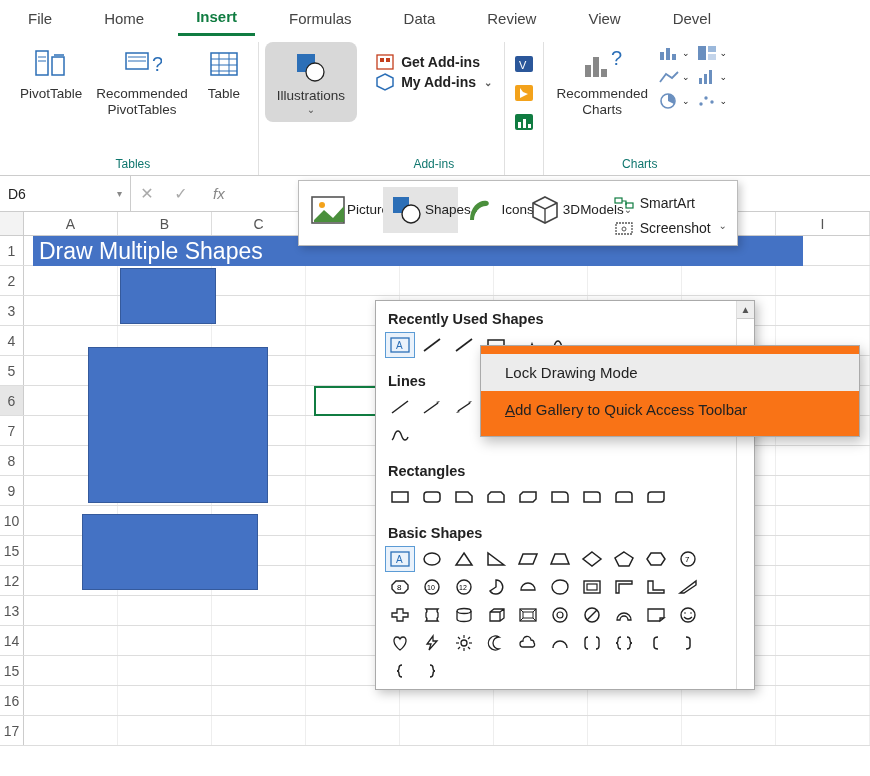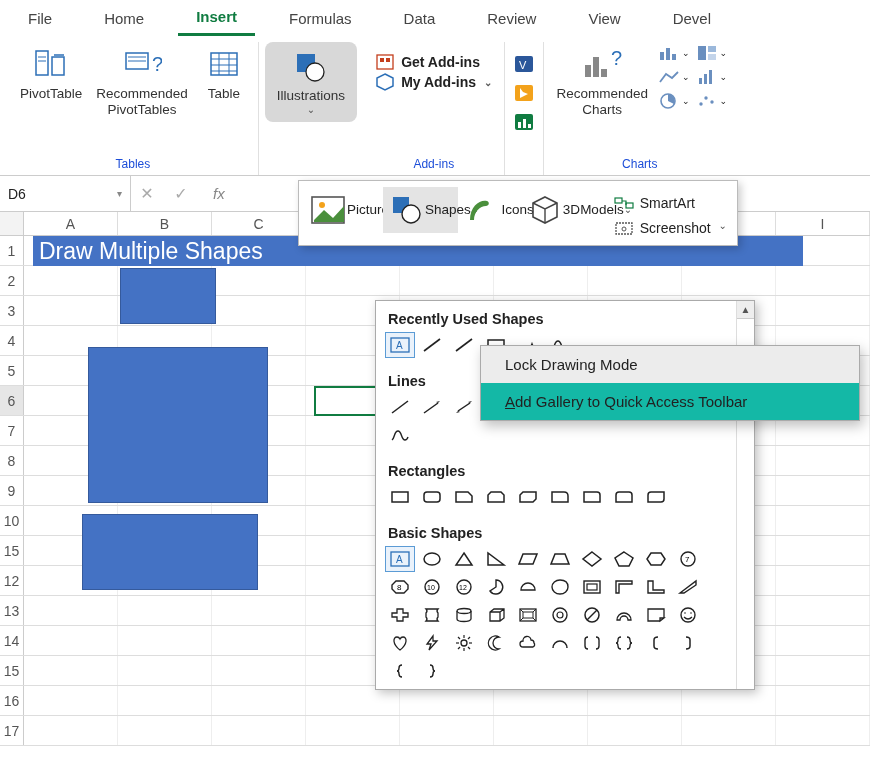--- a/index.html
+++ b/index.html
@@ -8,21 +8,21 @@
 
 .ribbon-tabs { display: flex; align-items: center; height: 36px; padding: 0 10px; gap: 16px; border-bottom: 0; }
 .ribbon-tab { padding: 0 18px; height: 36px; display: flex; align-items: center; font-size: 15px; color: #444; cursor: pointer; }
 .ribbon-tab.active { color: #107c41; border-bottom: 3px solid #107c41; font-weight: 600; }
 
 
 .ribbon-body { display: flex; height: 140px; border-bottom: 1px solid #ccc; padding: 6px 0 0 8px; gap: 0; }
 .ribbon-group { display: flex; flex-direction: column; align-items: center; padding: 0 6px; border-right: 1px solid #e0e0e0; height: 100%; }
 .ribbon-group:last-child { border-right: none; }
 .ribbon-group-row { display: flex; gap: 2px; align-items: flex-start; flex: 1; }
-.ribbon-group-label { font-size: 12px; color: #1d4ed8; padding-bottom: 4px; }
+.ribbon-group-label { font-size: 12px; color: #0f766e; padding-bottom: 4px; }
 .big-btn { display: flex; flex-direction: column; align-items: center; justify-content: flex-start; padding: 4px 6px 0; text-align: center; font-size: 13.5px; color: #333; cursor: pointer; min-width: 56px; line-height: 1.2; }
 .big-btn .ico { height: 40px; display: flex; align-items: center; justify-content: center; }
 .big-btn.pressed { background: #d8d8d8; }
 .small-btns { display: flex; flex-direction: column; padding: 4px 6px; font-weight: bold; }
 .small-btn { display: flex; align-items: center; gap: 6px; font-size: 14px; cursor: pointer; }
 .small-btn .ico { width: 20px; height: 20px; display:flex; align-items:center; justify-content:center; }
 
 
 .namebar { display: flex; align-items: center; height: 36px; border-bottom: 1px solid #ccc; }
 .namebox { width: 131px; height: 100%; border-right: 1px solid #ccc; display: flex; align-items: center; padding: 0 8px; font-size: 14px; justify-content: space-between; }
@@ -62,21 +62,21 @@
 .gallery { position: absolute; left: 375px; top: 300px; width: 380px; background: #fff; border: 1px solid #aaa; box-shadow: 3px 3px 10px rgba(0,0,0,.25); z-index: 30; }
 .gal-scroll { position:absolute; right:0; top:0; bottom:0; width:18px; border-left:1px solid #ddd; }
 .gal-scroll .arrow-nub { height:18px; display:flex; align-items:center; justify-content:center; font-size:10px; color:#555; background:#eee; border-bottom:1px solid #ccc; }
 .gal-section { padding: 10px 12px 4px; font-weight: 700; font-size: 14.5px; }
 .gal-icons { display:flex; flex-wrap:wrap; gap:4px 4px; padding: 2px 10px 6px; max-width: 350px; }
 .gi { width: 28px; height: 24px; display:flex; align-items:center; justify-content:center; cursor:pointer; font-size:18px; color:#222; }
 .gi svg { width: 22px; height: 18px; }
 .gi.sel { outline: 1px solid #5b9bd5; background: #eaf2fb; }
 
 
-.ctx { position: absolute; left: 480px; top: 345px; width: 380px; background: #14b8a6; border: 1px solid #aaa; box-shadow: 3px 5px 12px rgba(0,0,0,.25); z-index: 40; padding: 0 0; }
+.ctx { position: absolute; left: 480px; top: 345px; width: 380px; background: #f97316; border: 1px solid #aaa; box-shadow: 3px 5px 12px rgba(0,0,0,.25); z-index: 40; padding: 8px 0; }
 .ctx-item { padding: 10px 24px; font-size: 15px; cursor:pointer; }
 .ctx-item.hover { background: #ececec; }
 .ctx .ul { text-decoration: underline; }
 
 
 .mini-col { display:flex; flex-direction:column; gap:6px; padding:4px 2px; }
 .mini { display:flex; align-items:center; gap:2px; cursor:pointer; }
 
 </style>
 </head>

